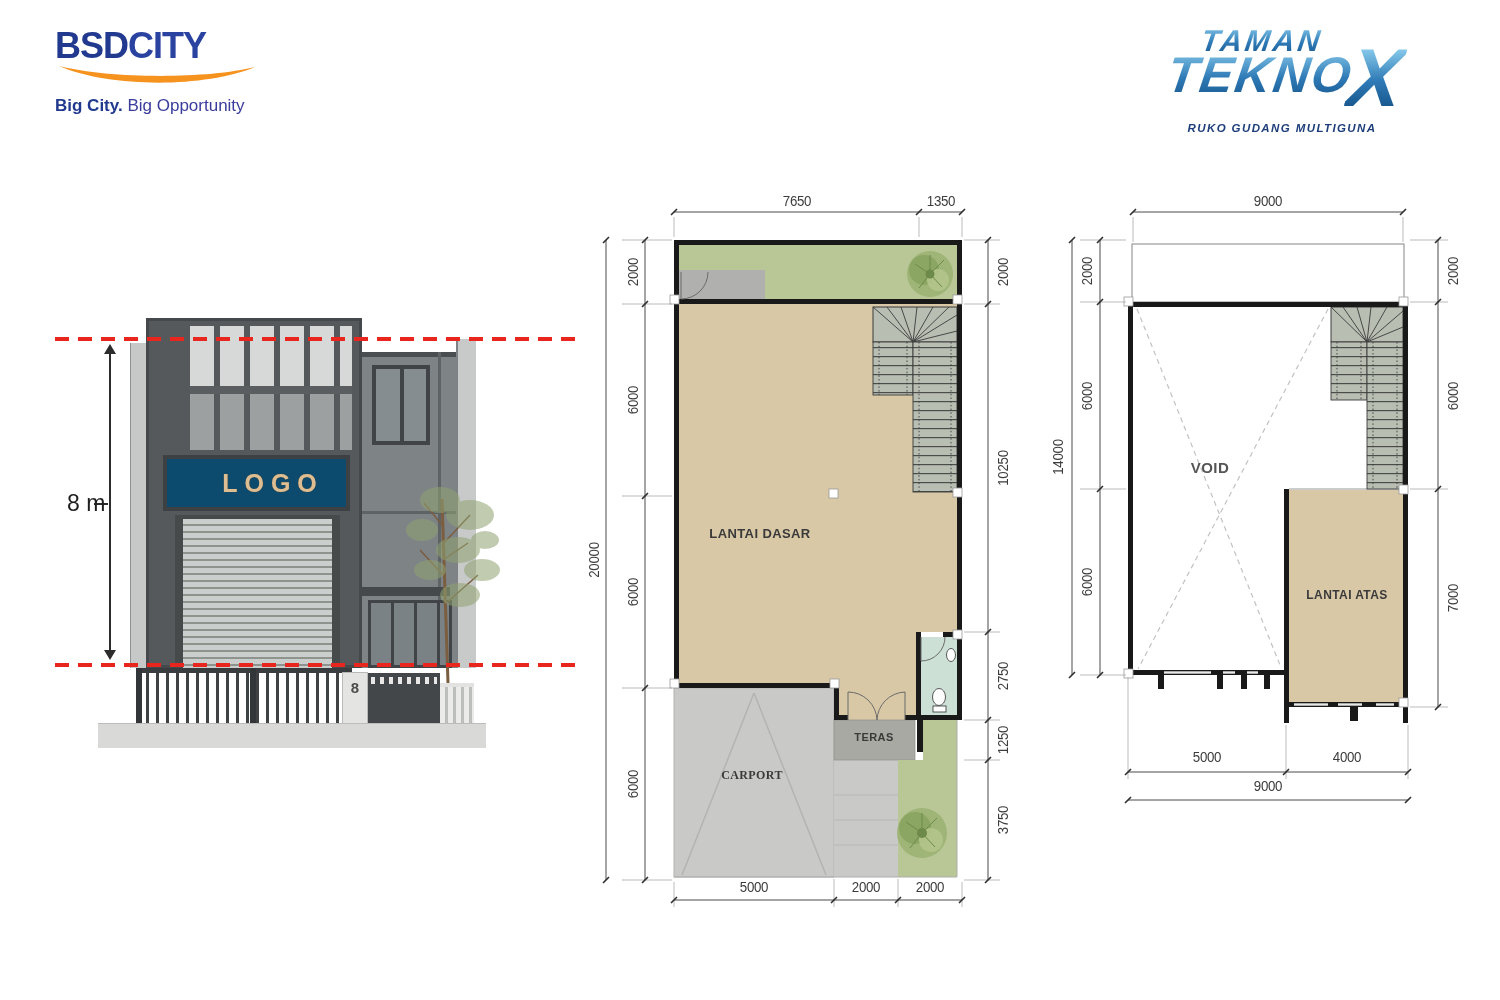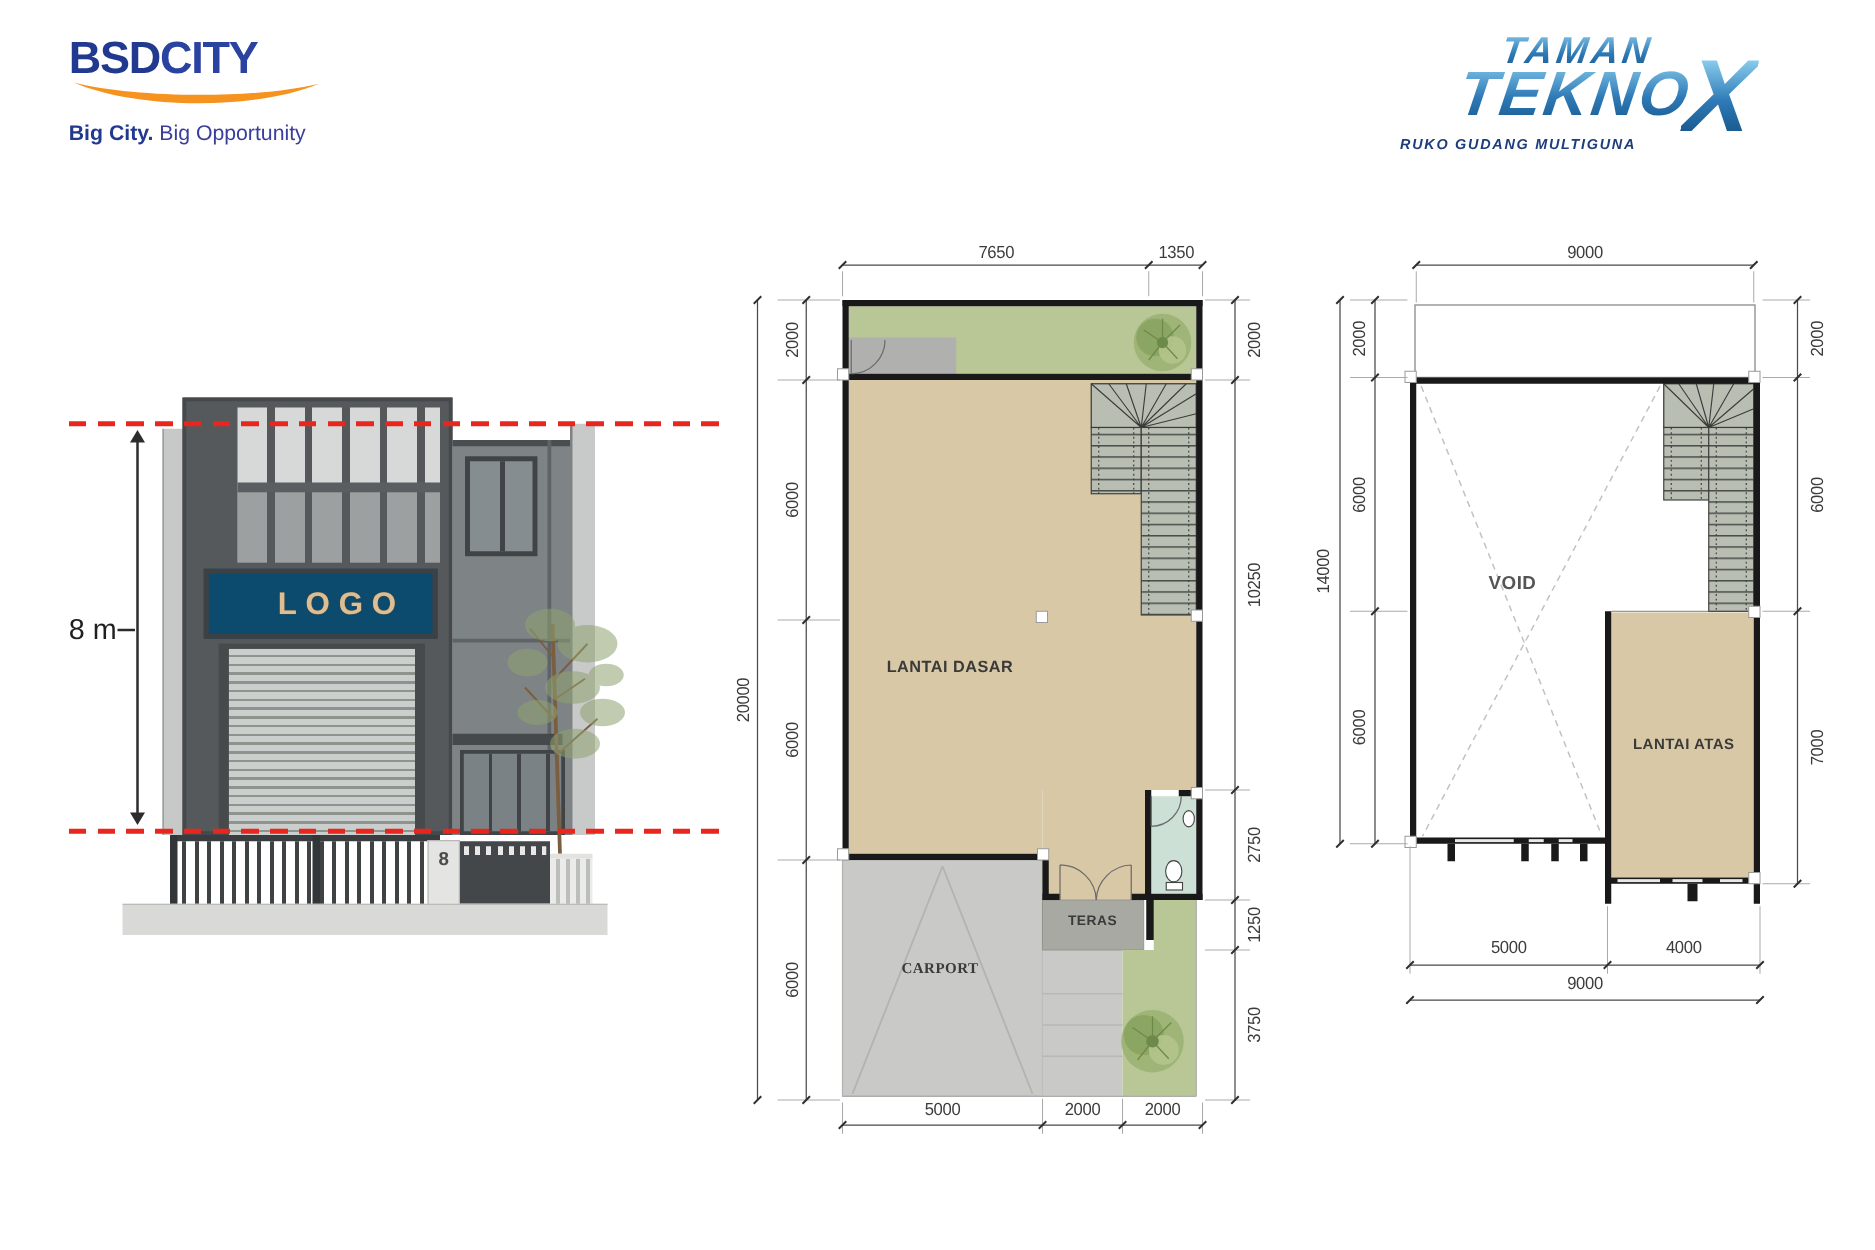--- a/index.html
+++ b/index.html
@@ -14,37 +14,37 @@
   .bsd-tagline .b{font-weight:800;}
   .bsd-tagline .l{font-weight:400;color:#3A3D9B;}
 
   .tekno{width:330px;text-align:center;font-style:italic;font-weight:800;}
   .tekno .grad{background:linear-gradient(180deg,#8FD1F0 0%,#2E7AB6 55%,#16548A 100%);
                -webkit-background-clip:text;background-clip:text;color:transparent;}
   .tekno-l1{display:block;font-size:30px;letter-spacing:3px;transform:skewX(-8deg);margin-right:46px;}
   .tekno-l2{display:flex;justify-content:center;align-items:flex-start;margin-top:-12px;transform:skewX(-8deg);}
   .tekno-l2 .t{font-size:50px;letter-spacing:2px;}
   .tekno-l2 .x{font-size:82px;line-height:0.78;margin-left:-4px;}
-  .tekno-tag{display:block;font-size:11.5px;letter-spacing:1.4px;color:#1D3E7A;margin-top:0;text-align:left;padding-right:6px;}
+  .tekno-tag{display:block;font-size:11.5px;letter-spacing:1.4px;color:#1D3E7A;margin-top:12px;text-align:center;padding-right:6px;}
 
   
   .dim-num{position:absolute;font-size:14px;color:#3C3C3C;white-space:nowrap;
            transform:translate(-50%,-50%) scaleX(.95);letter-spacing:-0.3px;}
   .dim-num.v{transform:translate(-50%,-50%) rotate(-90deg) scaleX(.95);}
   .room-label{position:absolute;font-weight:700;color:#3A3A3A;white-space:nowrap;
               transform:translate(-50%,-50%);letter-spacing:.4px;}
 
   
   #elevation{left:100px;top:315px;width:390px;height:435px;}
   .redline{height:4px;background:repeating-linear-gradient(90deg,#E8261D 0 14px,rgba(0,0,0,0) 14px 23px);}
   .arrow-line{width:2px;background:#2C2C2C;}
   .tri{width:0;height:0;border-left:6px solid transparent;border-right:6px solid transparent;}
   .tri.up{border-bottom:10px solid #2C2C2C;}
   .tri.down{border-top:10px solid #2C2C2C;}
-  #height-label{font-size:23px;color:#1F1F1F;}
+  #height-label{font-size:23px;color:#1F1F1F;margin-left:12px;}
 
   #title-main{font-size:34px;font-weight:800;color:#2B2B2B;letter-spacing:.5px;}
   #title-sub{font-size:27px;font-weight:400;color:#2E2E2E;margin-top:6px;}
 </style>
 </head>
 <body>
 
 <div id="page">
 
   <div class="abs" style="left:55px;top:28px;">

